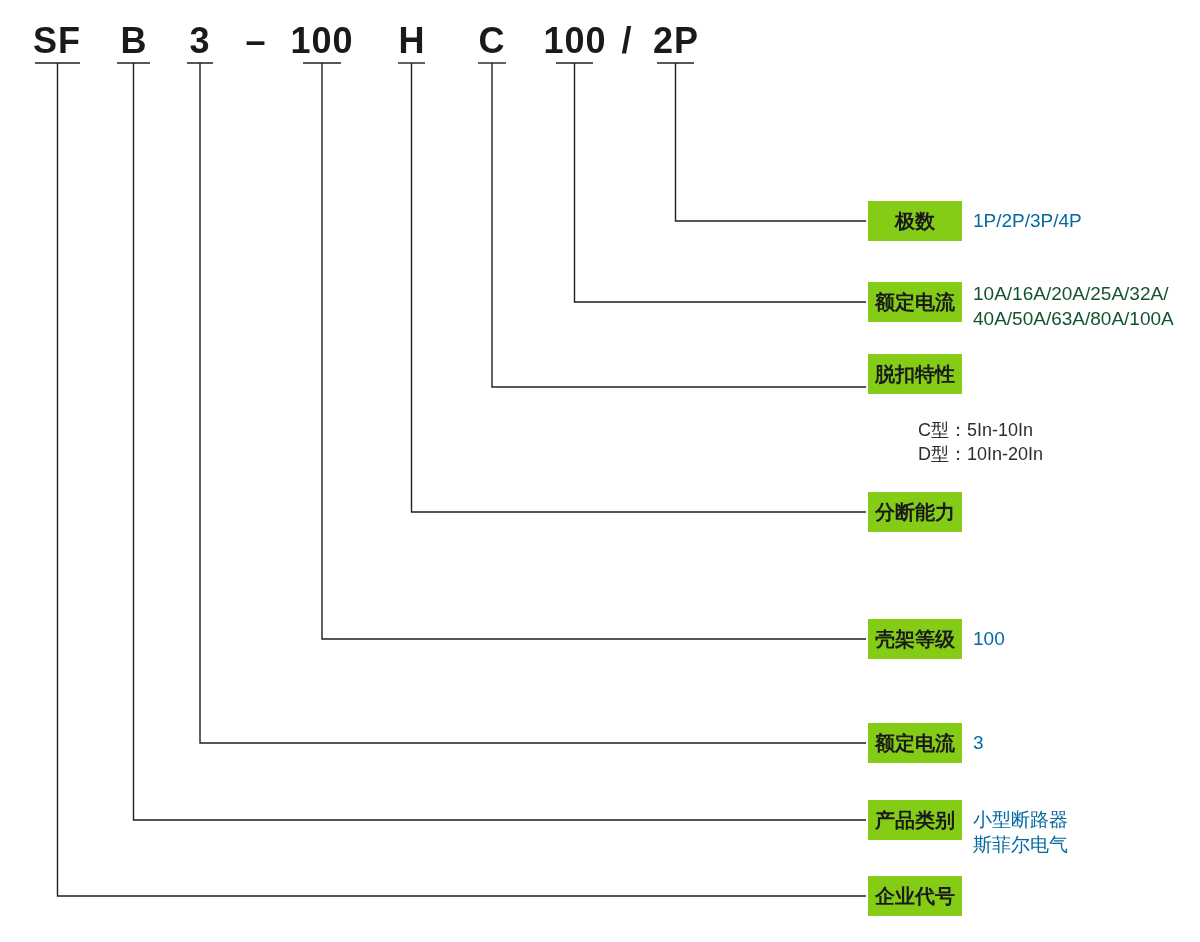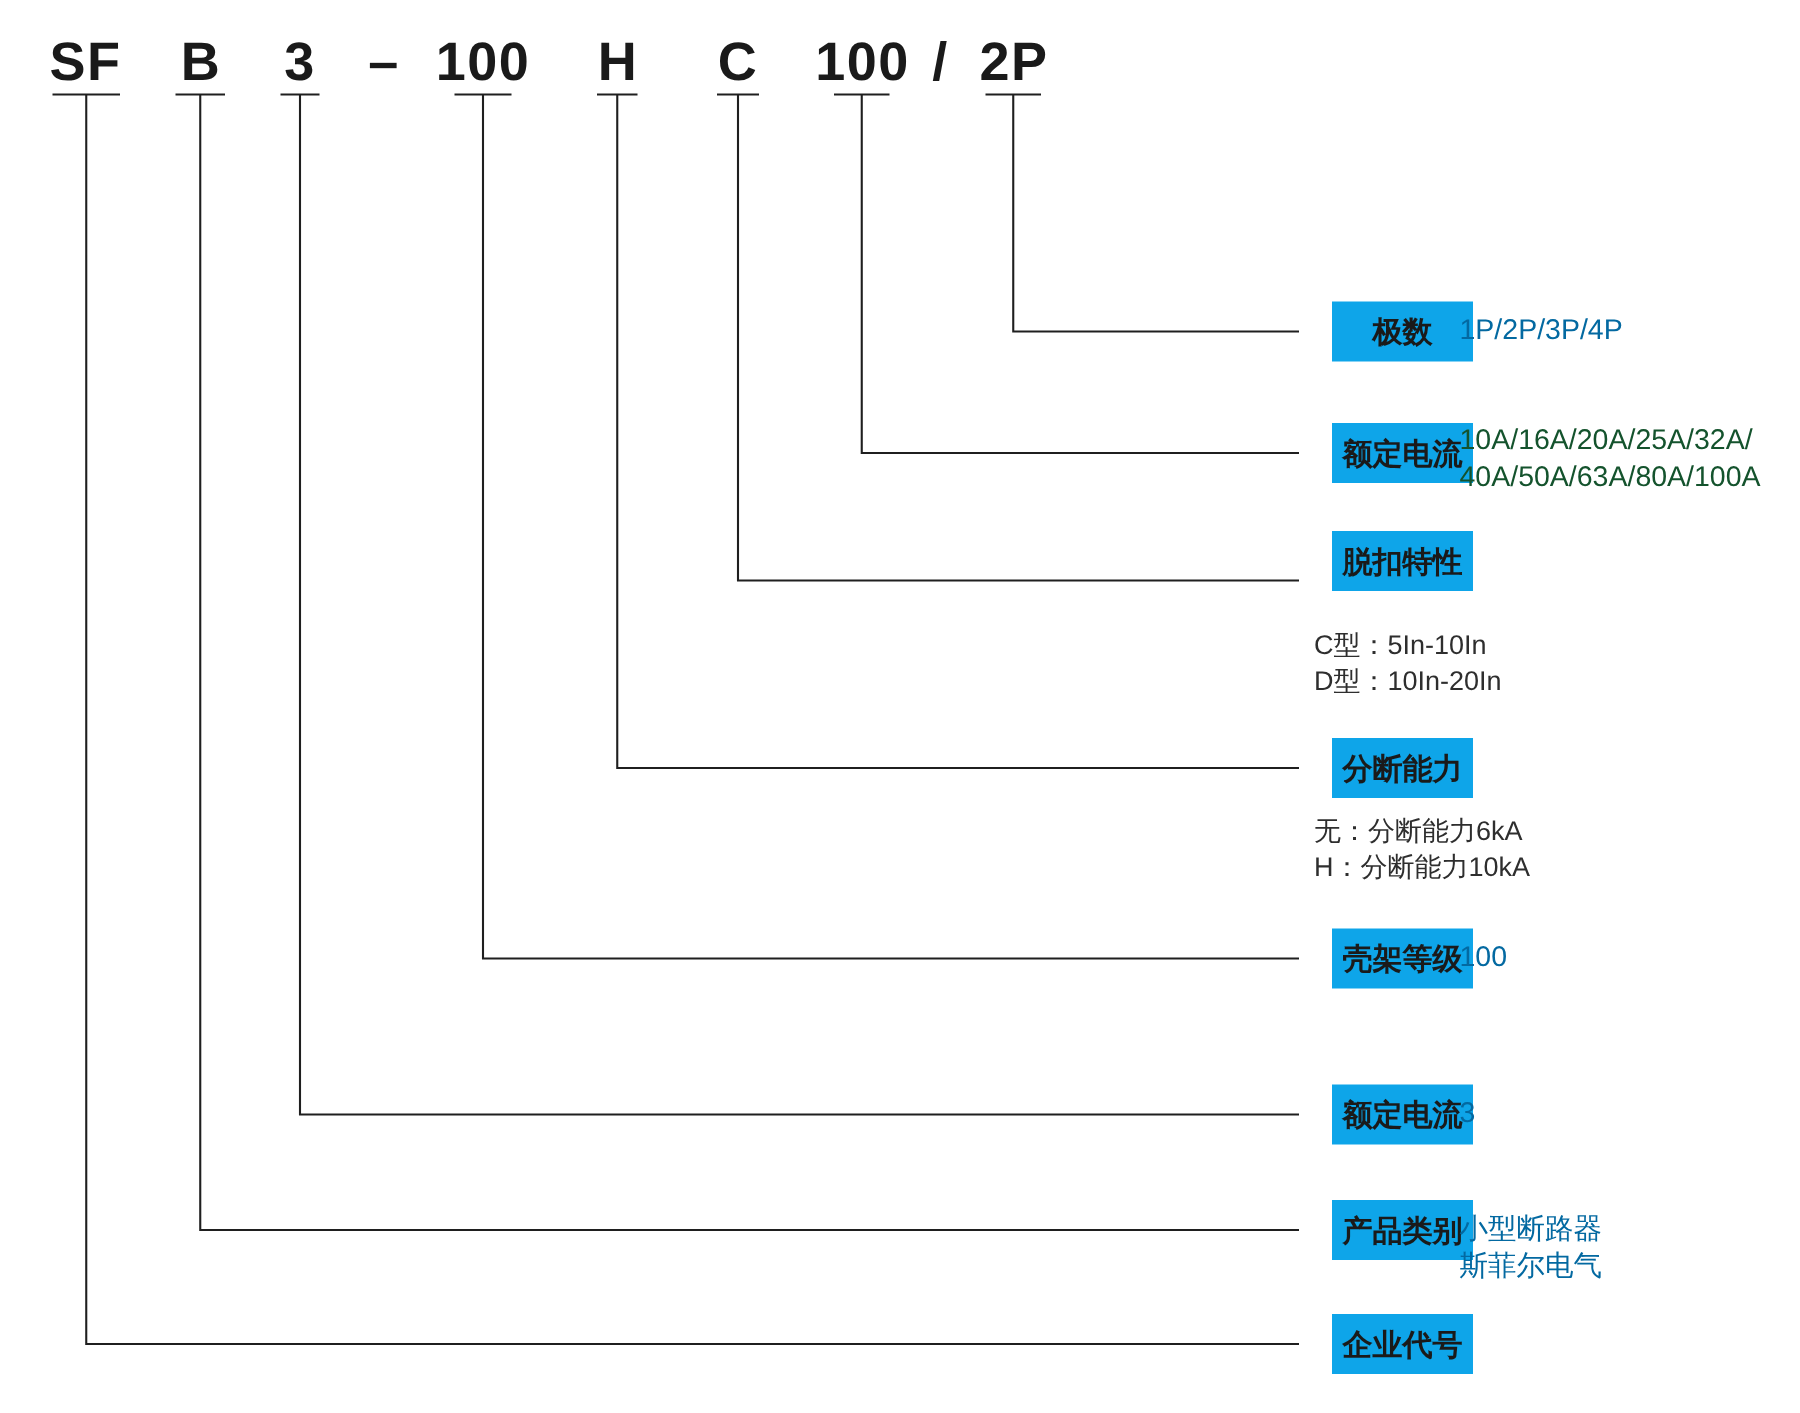--- a/index.html
+++ b/index.html
@@ -39,29 +39,28 @@
     stroke: #1f1f1f;
     stroke-width: 1.4;
     fill: none;
   }
   
   .label-box {
     position: absolute;
     left: 868px;
     width: 94px;
     height: 40px;
-    background: #0ea5e9;
+    background: #84cc16;
     display: flex;
     align-items: center;
     justify-content: center;
     font-size: 20px;
     font-weight: bold;
     color: #1a1a1a;
     white-space: nowrap;
-    margin-left: 20px;
   }
   .row-value {
     position: absolute;
     left: 973px;
     height: 40px;
     line-height: 40px;
     font-size: 19px;
     color: #0369a1;
     white-space: nowrap;
   }
@@ -74,21 +73,21 @@
     white-space: nowrap;
   }
   .row-notes {
     position: absolute;
     left: 876px;
     font-size: 18px;
     line-height: 23px;
     color: #2e2e2e;
     white-space: nowrap;
   }
-  .row-notes div { margin-bottom: 1px; }
+  .row-notes div { margin-bottom: 1px; margin-left: 42px; }
 </style>
 </head>
 <body>
 
 <div class="canvas">
 
   <div class="code-seg" style="left:57px">SF</div>
   <div class="code-seg" style="left:134px">B</div>
   <div class="code-seg" style="left:200px">3</div>
   <div class="code-seg" style="left:256px">–</div>
@@ -137,24 +136,20 @@
     <span>脱扣特性</span>
   </div>
   <div class="row-notes" style="top:419px">
     <div>C型：5In-10In</div>
     <div>D型：10In-20In</div>
   </div>
 
   <div class="label-box" style="top:492px">
     <span>分断能力</span>
   </div>
-  <div class="row-notes" style="top:543px">
-    <div>无：分断能力6kA</div>
-    <div>H：分断能力10kA</div>
-  </div>
 
   <div class="label-box" style="top:619px">
     <span>壳架等级</span>
   </div>
   <div class="row-value" style="top:619px">100</div>
 
   <div class="label-box" style="top:723px">
     <span>额定电流</span>
   </div>
   <div class="row-value" style="top:723px">3</div>

